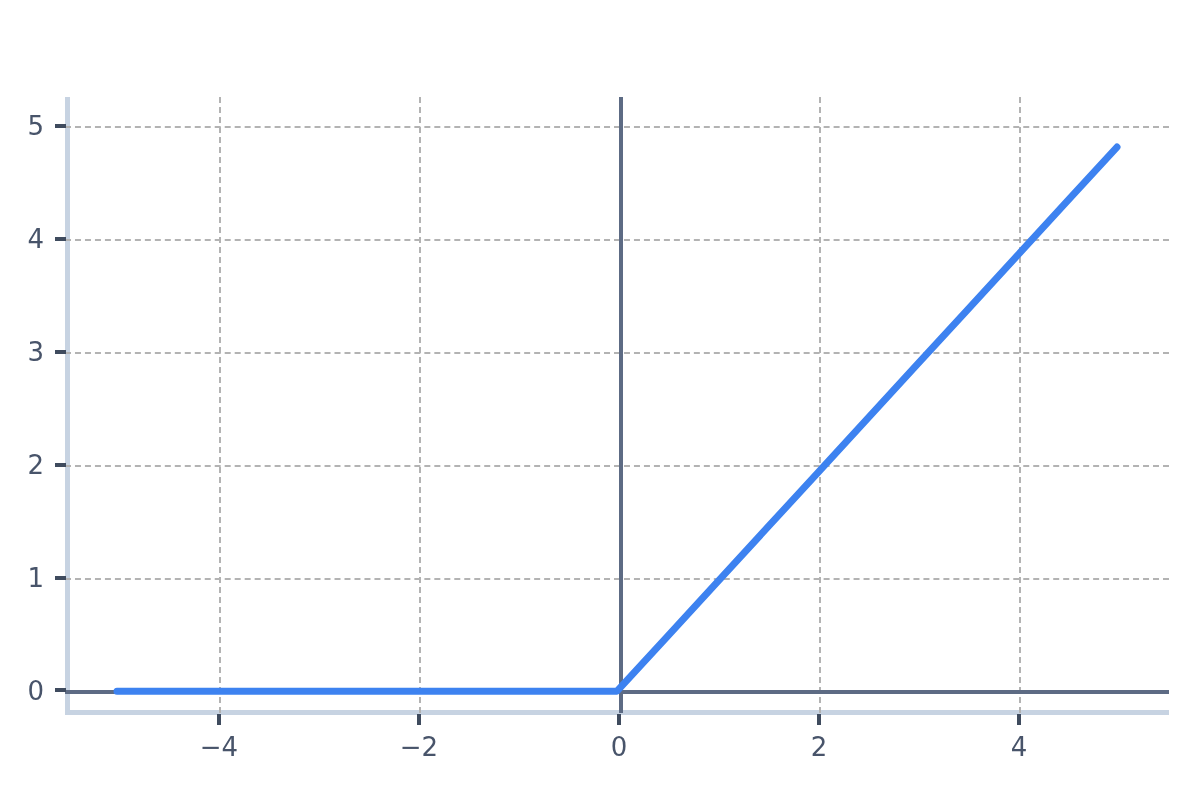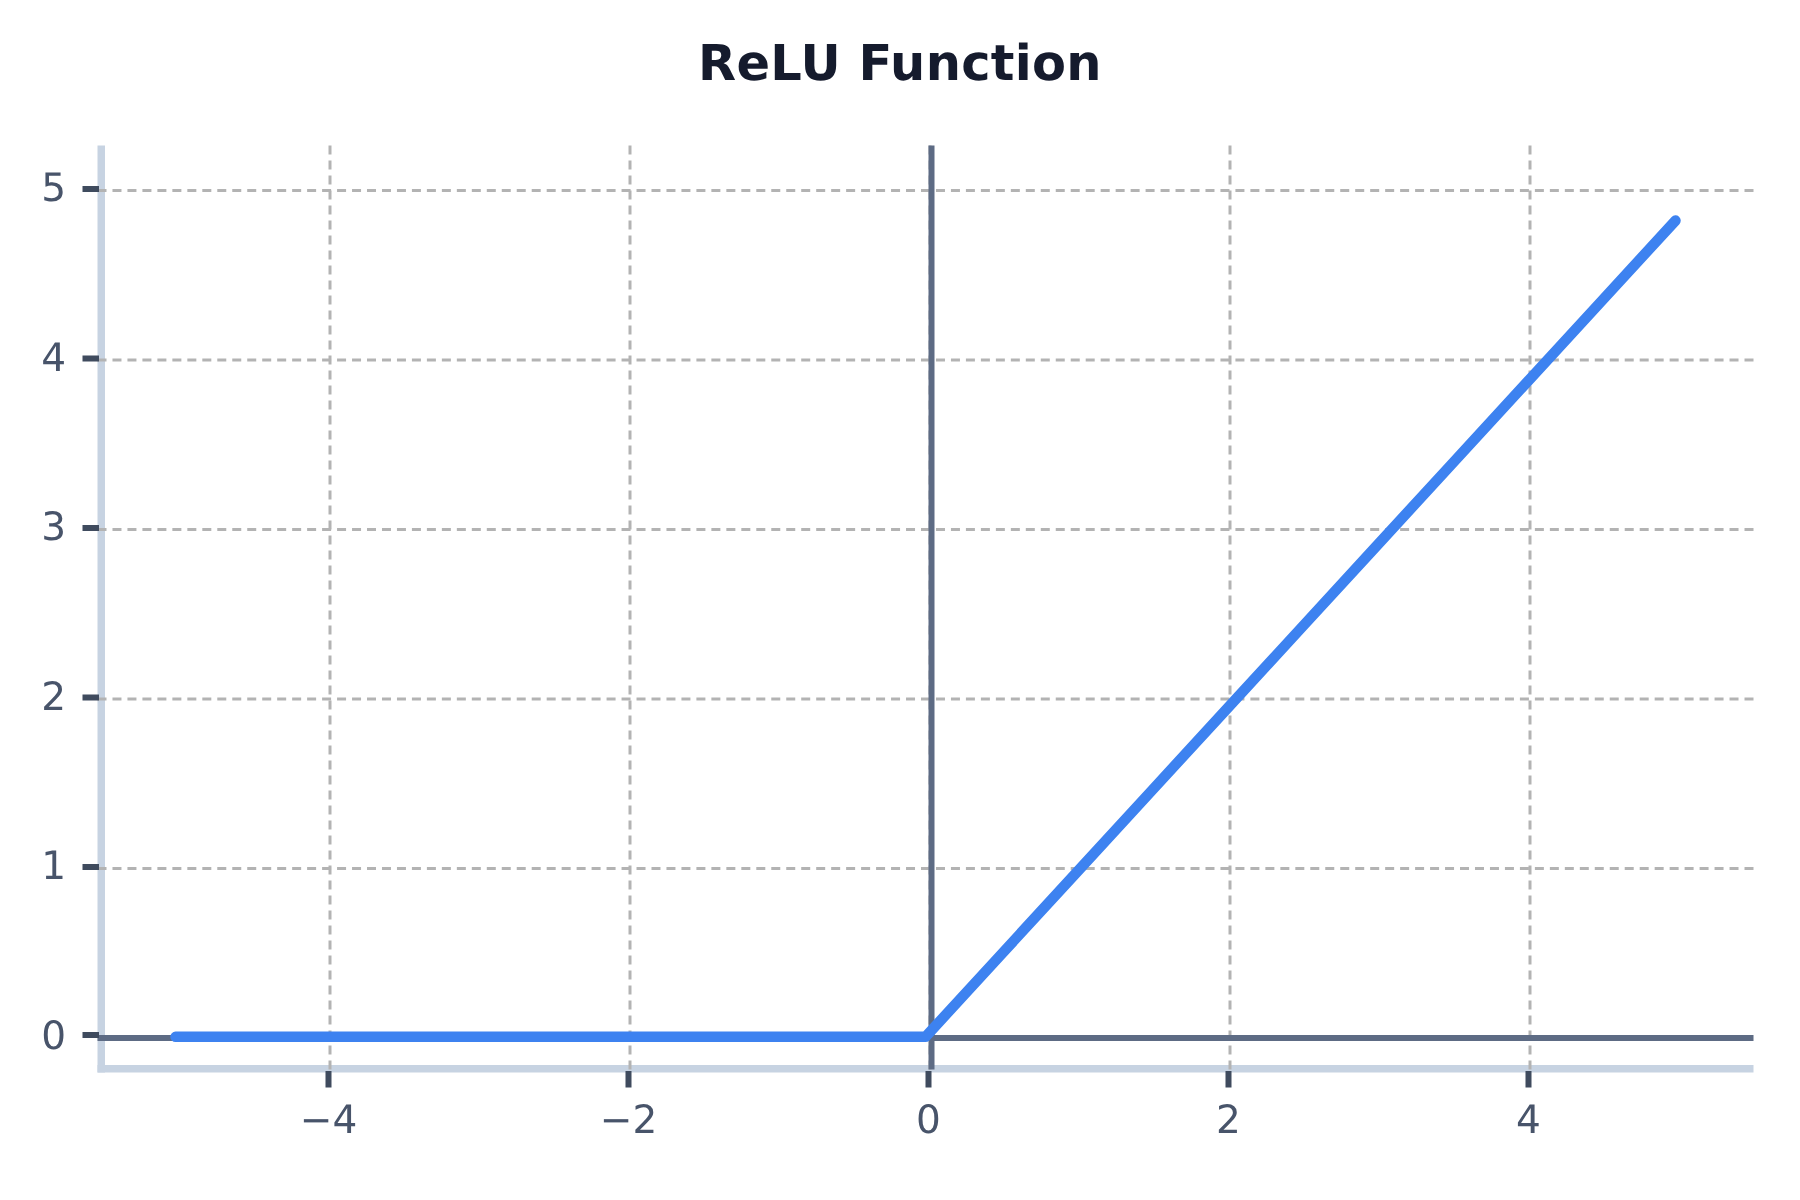--- a/index.html
+++ b/index.html
@@ -136,21 +136,20 @@
     height: 800px;
     overflow: visible;
     pointer-events: none;
   }
 </style>
 </head>
 <body>
 
 <div id="figure">
 
-  <div id="chart-title">ReLU Function</div>
 
   <div id="spine-left"></div>
   <div id="spine-bottom"></div>
 
   <div id="plot-area">
 
     <div class="gridline gridline-h" style="top:29px;"></div>
     <div class="gridline gridline-h" style="top:142px;"></div>
     <div class="gridline gridline-h" style="top:255px;"></div>
     <div class="gridline gridline-h" style="top:368px;"></div>

